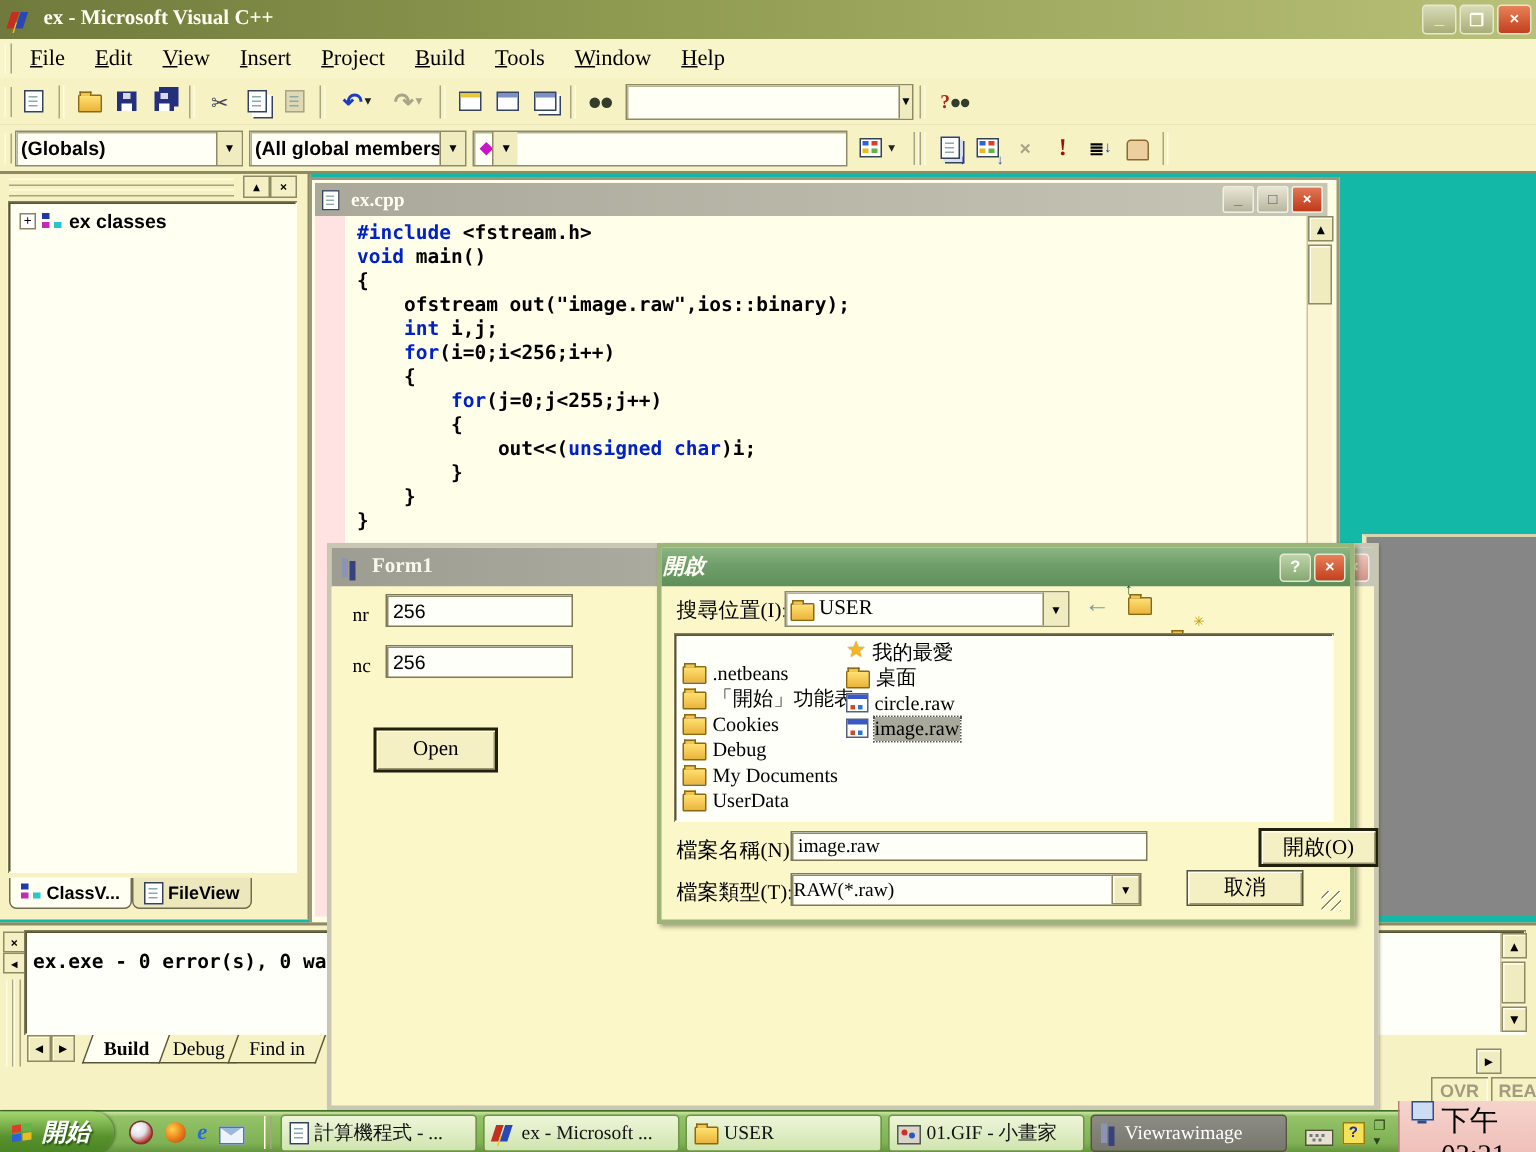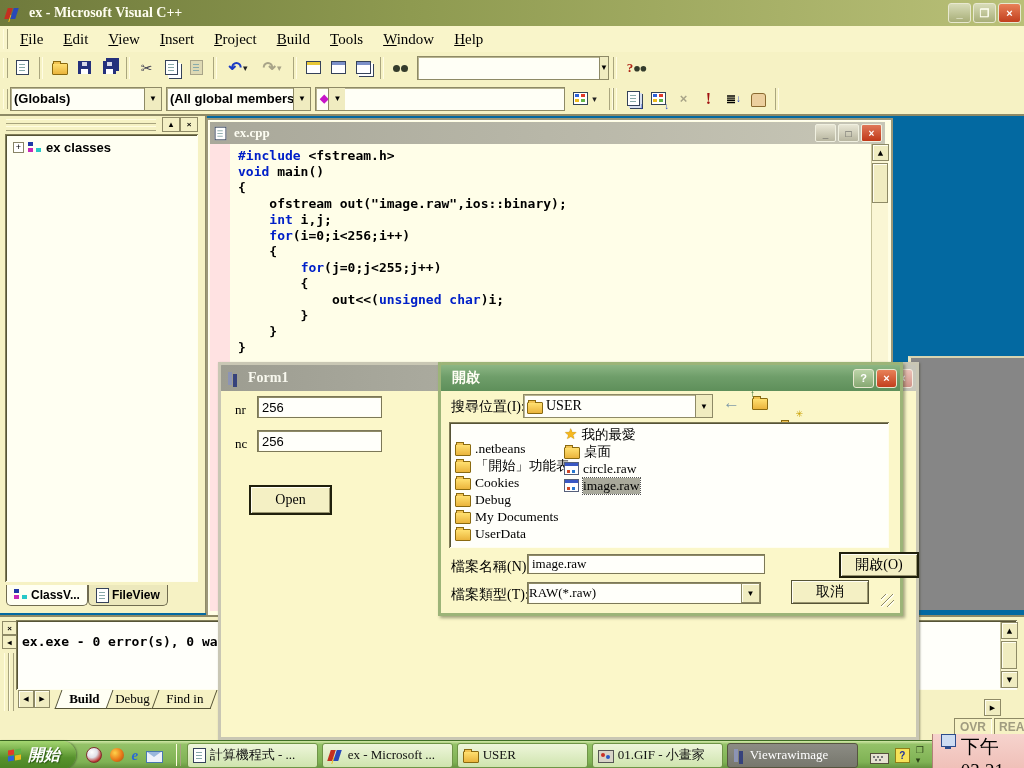--- a/index.html
+++ b/index.html
@@ -1,17 +1,17 @@
 <!DOCTYPE html>
 <html><head>
 <meta charset="utf-8">
 <style>
   html,body{margin:0;padding:0;background:#555;}
   #screen{position:relative;width:1024px;height:768px;overflow:hidden;
-          background:#0369a1;font-family:"Liberation Serif",serif;
+          background:#14b8a6;font-family:"Liberation Serif",serif;
           -webkit-font-smoothing:none;}
   .abs{position:absolute;}
   .sans{font-family:"Liberation Sans",sans-serif;}
   .mono{font-family:"DejaVu Sans Mono",monospace;}
 
   
   #main-title{left:0;top:0;width:1024px;height:26px;
     background:linear-gradient(to right,#6f7a3c,#8e9a50 40%,#b9c078);
     display:flex;align-items:center;color:#fffef0;font-weight:bold;font-size:14px;}
   .xpbtn{width:21px;height:18px;border-radius:3px;border:1px solid #e8e8d0;
@@ -422,21 +422,21 @@
     </div>
     <div class="abs" style="left:14px;top:40px;font-size:13px;">nr</div>
     <input class="abs field" style="left: 36px; top: 34px; width: 115px; height: 20px;" value="256">
     <div class="abs" style="left:14px;top:74px;font-size:13px;">nc</div>
     <input class="abs field" style="left: 36px; top: 68px; width: 115px; height: 20px;" value="256">
     <div class="abs defbtn" style="left:28px;top:123px;width:79px;height:26px;">Open</div>
   </div>
 
   <div class="abs" id="dialog" style="z-index:40;">
     <div class="abs" id="dialog-title">
-      <span style="margin-left:11px;">開啟</span>
+      <span style="margin-left:1px;font-style:italic;">開啟</span>
       <span style="flex:1"></span>
       <span class="xpbtn" style="width:19px;height:17px;margin-right:2px;background:linear-gradient(#bcd4a8,#86a872);color:#fff;">?</span>
       <span class="xpbtn red" style="width:19px;height:17px;margin-right:3px;">×</span>
     </div>
 
     <div class="abs dlabel" style="left:10px;top:36px;">搜尋位置(I):</div>
     <div class="abs combo" style="left:82px;top:32px;width:188px;background:#fffffa;">
       <span class="ic ifolder" style="margin-left:3px;"></span>
       <span class="cval" style="font-weight:normal;font-family:'Liberation Serif',serif;font-size:14px;">USER</span>
       <span class="dd">▼</span>

